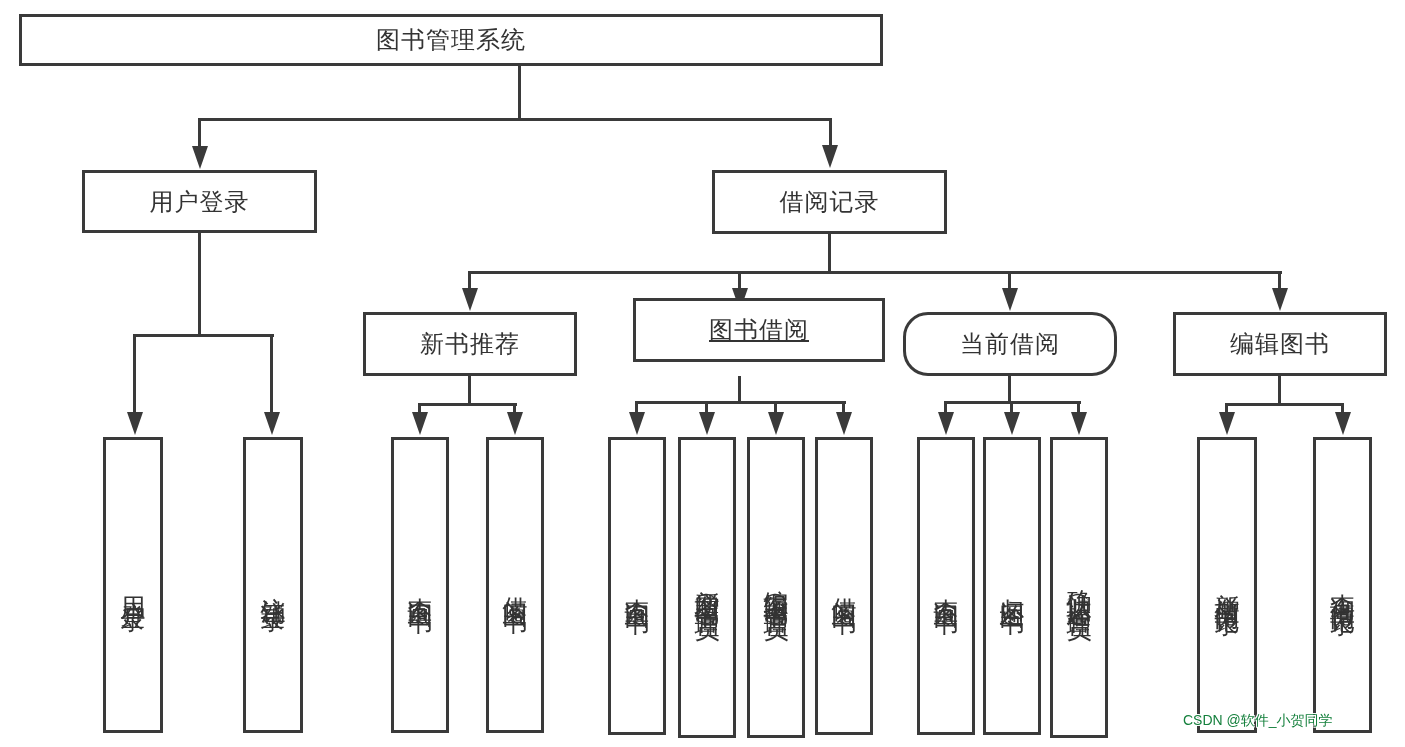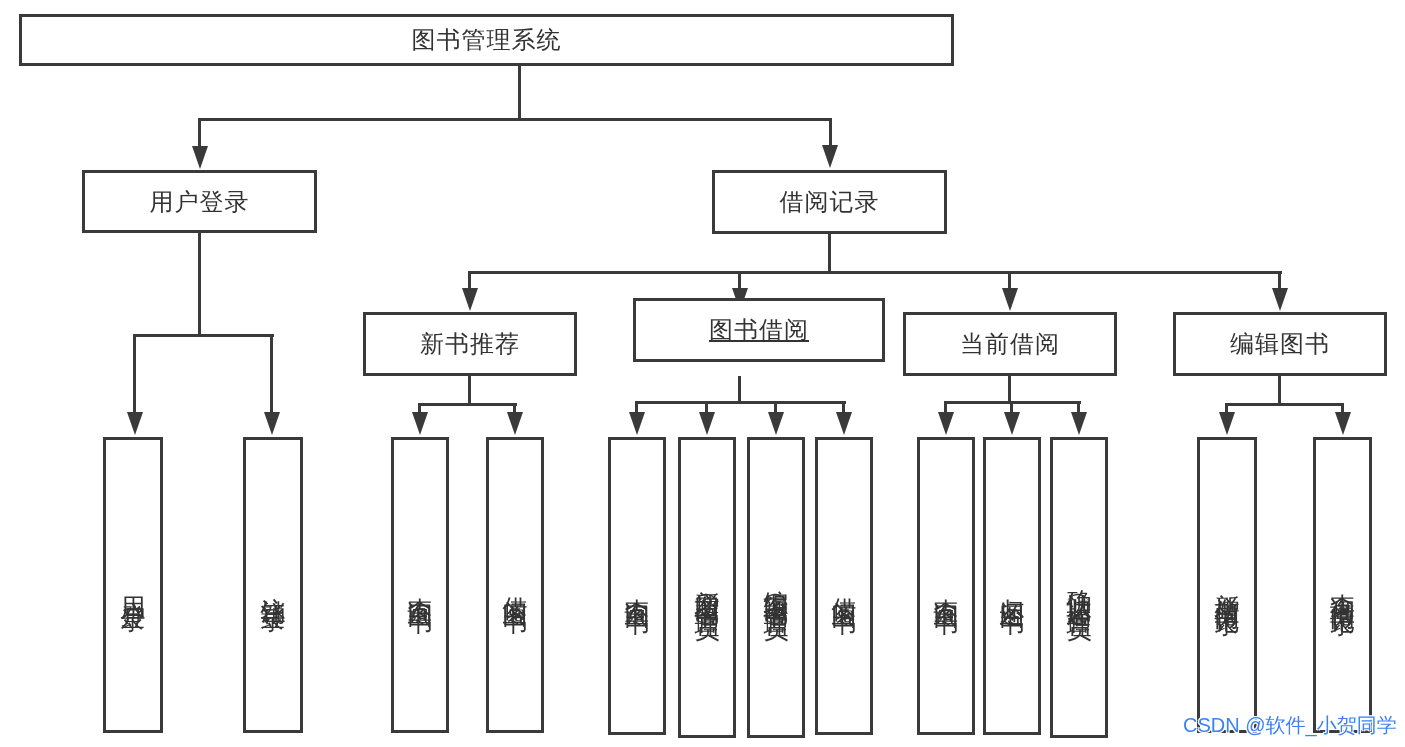--- a/index.html
+++ b/index.html
@@ -57,33 +57,33 @@
     width: 0;
     height: 0;
     border-left: 8px solid transparent;
     border-right: 8px solid transparent;
     border-top: 23px solid #3a3a3a;
   }
   .watermark {
     position: absolute;
     left: 1183px;
     top: 712px;
-    font-size: 20px;
-    color: #3b82f6;
+    font-size: 14px;
+    color: #15803d;
     white-space: nowrap;
     text-shadow: 1px 1px 0 #ffffff, -1px -1px 0 #ffffff, 1px -1px 0 #ffffff, -1px 1px 0 #ffffff;
     z-index: 5;
   }
 </style>
 </head>
 <body>
 
 <div class="canvas">
 
-  <div class="box" style="left:19px; top:14px; width:935px; height:52px;">
+  <div class="box" style="left:19px; top:14px; width:864px; height:52px;">
     <span class="hlabel">图书管理系统</span>
   </div>
 
   <div class="vl" style="left:518px; top:66px; height:54px;"></div>
   <div class="hl" style="left:198px; top:118px; width:634px;"></div>
   <div class="vl" style="left:198px; top:118px; height:30px;"></div>
   <div class="arrow" style="left:192px; top:146px;"></div>
   <div class="vl" style="left:829px; top:118px; height:30px;"></div>
   <div class="arrow" style="left:822px; top:145px;"></div>
 
@@ -111,21 +111,21 @@
   <div class="arrow" style="left:1002px; top:288px;"></div>
   <div class="vl" style="left:1278px; top:271px; height:20px;"></div>
   <div class="arrow" style="left:1272px; top:288px;"></div>
 
   <div class="box" style="left:363px; top:312px; width:214px; height:64px;">
     <span class="hlabel">新书推荐</span>
   </div>
   <div class="box" style="left:633px; top:298px; width:252px; height:64px;text-decoration:underline;">
     <span class="hlabel">图书借阅</span>
   </div>
-  <div class="box" style="left:903px; top:312px; width:214px; height:64px;">
+  <div class="box" style="left:903px; top:312px; width:214px; height:64px;border-radius:25px;">
     <span class="hlabel">当前借阅</span>
   </div>
   <div class="box" style="left:1173px; top:312px; width:214px; height:64px;">
     <span class="hlabel">编辑图书</span>
   </div>
 
   <div class="vl" style="left:468px; top:376px; height:30px;"></div>
   <div class="hl" style="left:418px; top:403px; width:99px;"></div>
   <div class="vl" style="left:418px; top:403px; height:12px;"></div>
   <div class="arrow" style="left:412px; top:412px;"></div>

